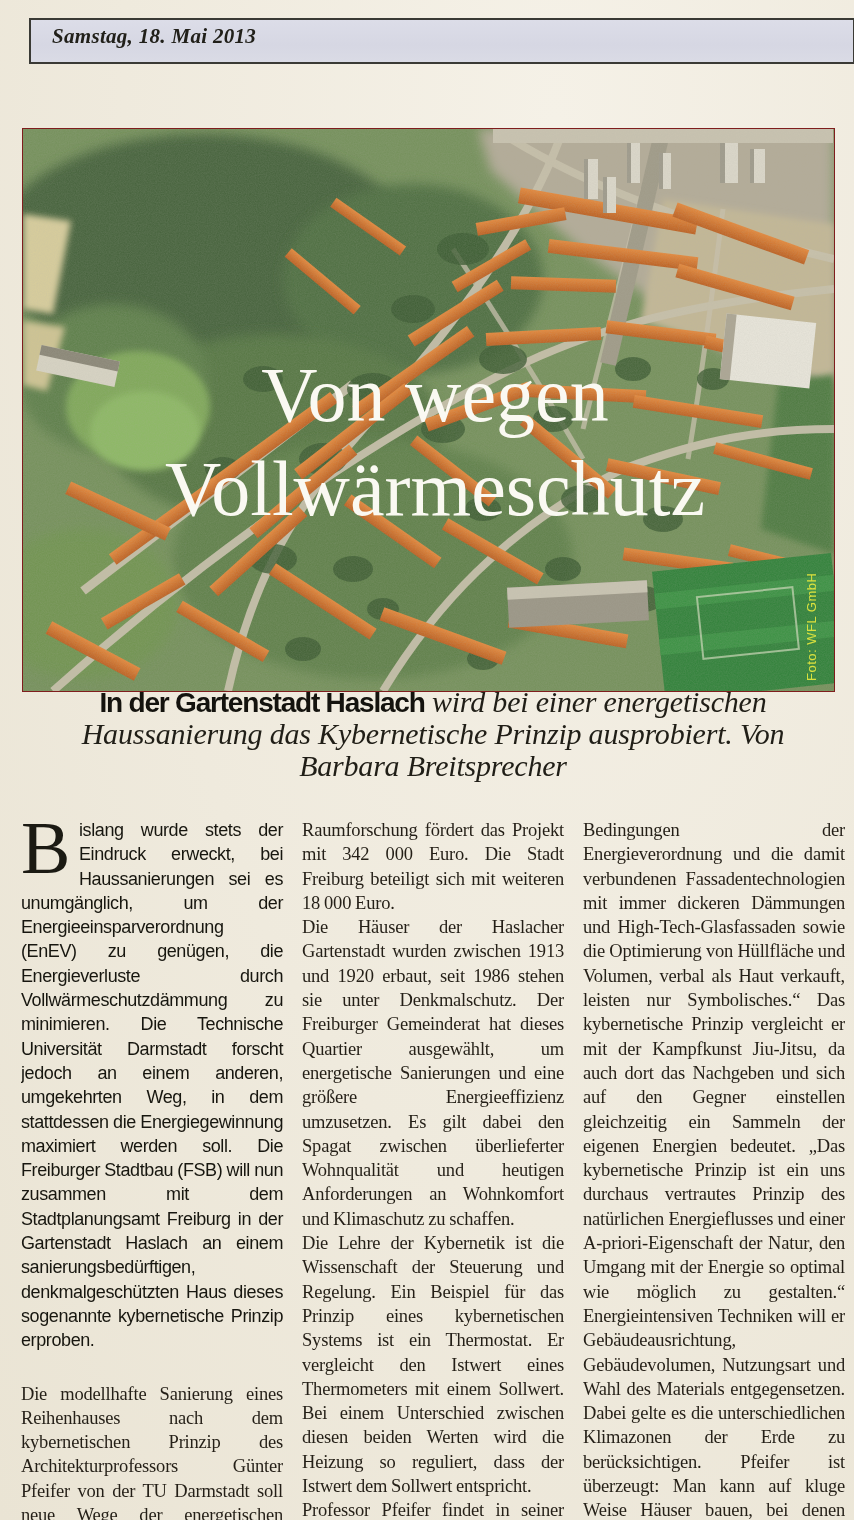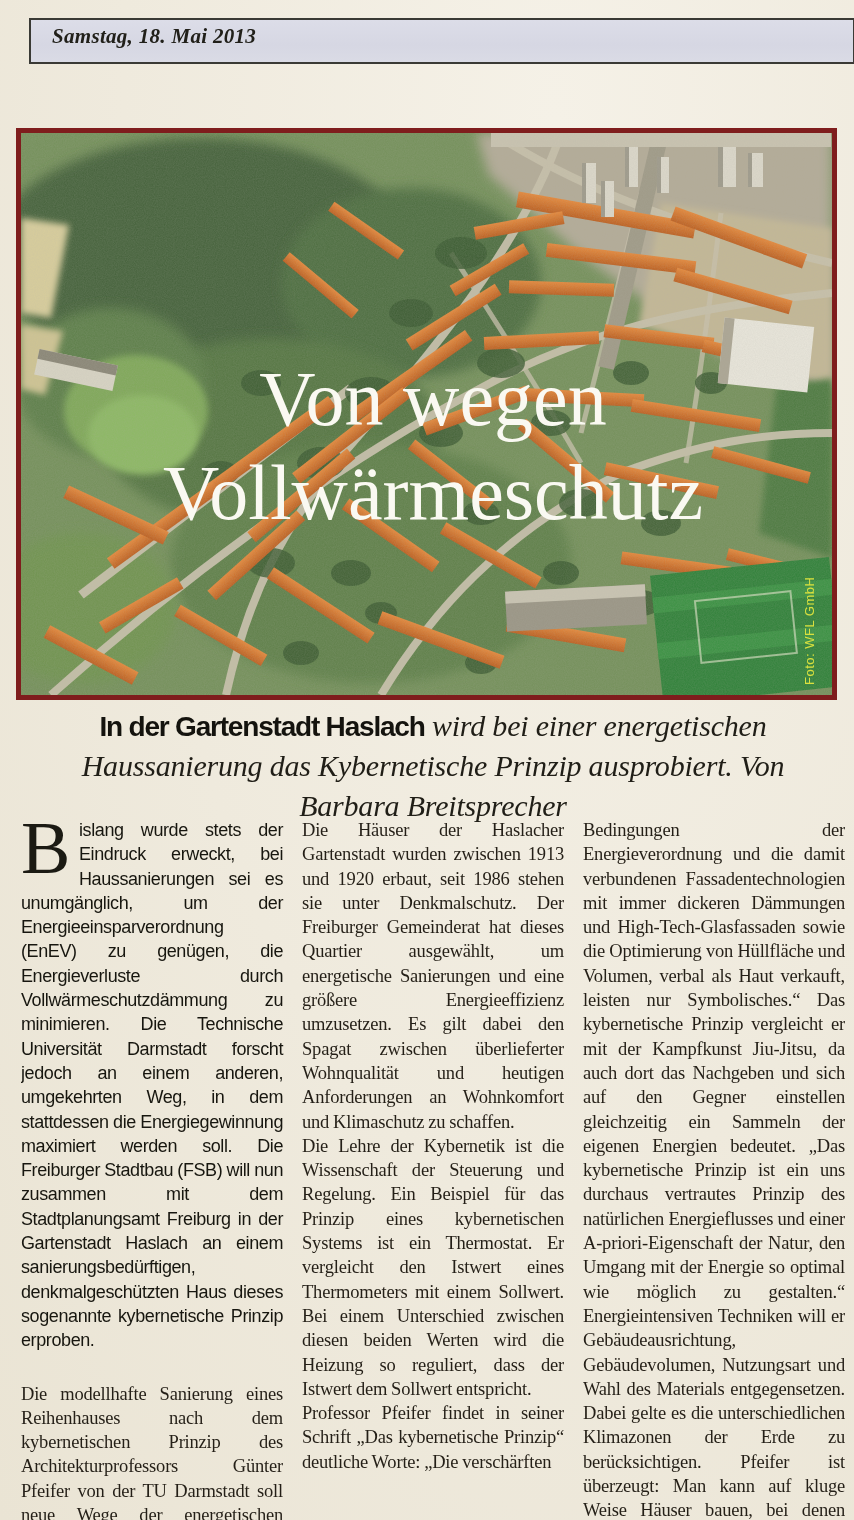--- a/index.html
+++ b/index.html
@@ -14,27 +14,27 @@
     position:absolute;left:29px;right:0;top:18px;height:46px;
     background:linear-gradient(180deg,#dcdde8 0%,#d6d7e3 60%,#dadbe5 100%);
     border:2px solid #3a3a35;border-right-width:1px;box-sizing:border-box;
   }
   .datebar .date{
     font-family:"Liberation Serif",serif;font-style:italic;font-weight:700;
     font-size:21px;line-height:33px;padding-left:21px;color:#21201a;letter-spacing:.3px;
   }
   
   .photo{
-    position:absolute;left:16px;top:128px;width:811px;height:562px;
-    border:5px solid #7f1d1d;box-sizing:content-box;background:#6f8d52;
+    position:absolute;left:22px;top:128px;width:811px;height:562px;
+    border:1px solid #7f1d1d;box-sizing:content-box;background:#6f8d52;
   }
   .photo svg{display:block;}
   
   .subhead{
-    position:absolute;left:28px;right:16px;top:708px;text-align:center;line-height:35px;color:#1b1a14;
+    position:absolute;left:28px;right:16px;top:688px;text-align:center;line-height:27px;color:#1b1a14;
   }
   .subhead .lead-bold{
     font-family:"Liberation Sans",sans-serif;font-weight:700;font-size:28px;letter-spacing:-1.2px;color:#14130e;
   }
   .subhead .lead-italic{
     font-family:"Liberation Serif",serif;font-style:italic;font-size:30px;letter-spacing:-.2px;color:#201e17;
   }
   
   .columns{
     position:absolute;left:21px;top:818px;width:825px;height:702px;
@@ -233,20 +233,21 @@
   <div class="subhead">
     <span class="lead-bold">In der Gartenstadt Haslach</span><span class="lead-italic"> wird bei einer energetischen Haussanierung das Kybernetische Prinzip ausprobiert. Von Barbara Breitsprecher</span>
   </div>
 
   <div class="columns">
     <div class="col">
       <p class="intro"><span class="dropcap">B</span><span>islang wurde stets der Eindruck erweckt, bei Haussanierungen sei es unumgänglich, um der Energieeinsparverordnung (EnEV) zu genügen, die Energieverluste durch Vollwärmeschutzdämmung zu minimieren. Die Technische Universität Darmstadt forscht jedoch an einem anderen, umgekehrten Weg, in dem stattdessen die Energiegewinnung maximiert werden soll. Die Freiburger Stadtbau (FSB) will nun zusammen mit dem Stadtplanungsamt Freiburg in der Gartenstadt Haslach an einem sanierungsbedürftigen, denkmalgeschützten Haus dieses sogenannte kybernetische Prinzip erproben.</span></p>
       <p class="serif-par after-gap">Die modellhafte Sanierung eines Reihenhauses nach dem kybernetischen Prinzip des Architekturprofessors Günter Pfeifer von der TU Darmstadt soll neue Wege der energetischen Sanierung aufzeigen. Die Freiburger Stadtbau stellt für diese Forschungszwecke das Haus Freiligrathstraße 70 in der Gartenstadt Haslach zur Verfügung. Das Bundesinstitut für Bau, Stadt- und</p>
     </div>
     <div class="col">
+      <p class="serif-par">Raumforschung fördert das Projekt mit 342 000 Euro. Die Stadt Freiburg beteiligt sich mit weiteren 18 000 Euro.</p>
       <p class="serif-par">Die Häuser der Haslacher Gartenstadt wurden zwischen 1913 und 1920 erbaut, seit 1986 stehen sie unter Denkmalschutz. Der Freiburger Gemeinderat hat dieses Quartier ausgewählt, um energetische Sanierungen und eine größere Energieeffizienz umzusetzen. Es gilt dabei den Spagat zwischen überlieferter Wohnqualität und heutigen Anforderungen an Wohnkomfort und Klimaschutz zu schaffen.</p>
       <p class="serif-par">Die Lehre der Kybernetik ist die Wissenschaft der Steuerung und Regelung. Ein Beispiel für das Prinzip eines kybernetischen Systems ist ein Thermostat. Er vergleicht den Istwert eines Thermometers mit einem Sollwert. Bei einem Unterschied zwischen diesen beiden Werten wird die Heizung so reguliert, dass der Istwert dem Sollwert entspricht.</p>
       <p class="serif-par">Professor Pfeifer findet in seiner Schrift „Das kybernetische Prinzip“ deutliche Worte: „Die verschärften</p>
     </div>
     <div class="col">
       <p class="serif-par">Bedingungen der Energieverordnung und die damit verbundenen Fassadentechnologien mit immer dickeren Dämmungen und High-Tech-Glasfassaden sowie die Optimierung von Hüllfläche und Volumen, verbal als Haut verkauft, leisten nur Symbolisches.“ Das kybernetische Prinzip vergleicht er mit der Kampfkunst Jiu-Jitsu, da auch dort das Nachgeben und sich auf den Gegner einstellen gleichzeitig ein Sammeln der eigenen Energien bedeutet. „Das kybernetische Prinzip ist ein uns durchaus vertrautes Prinzip des natürlichen Energieflusses und einer A-priori-Eigenschaft der Natur, den Umgang mit der Energie so optimal wie möglich zu gestalten.“ Energieintensiven Techniken will er Gebäudeausrichtung, Gebäudevolumen, Nutzungsart und Wahl des Materials entgegensetzen. Dabei gelte es die unterschiedlichen Klimazonen der Erde zu berücksichtigen. Pfeifer ist überzeugt: Man kann auf kluge Weise Häuser bauen, bei denen komplett auf künstliche Dämmstoffe verzichtet werden kann.</p>
     </div>
   </div>
 
 </div>

